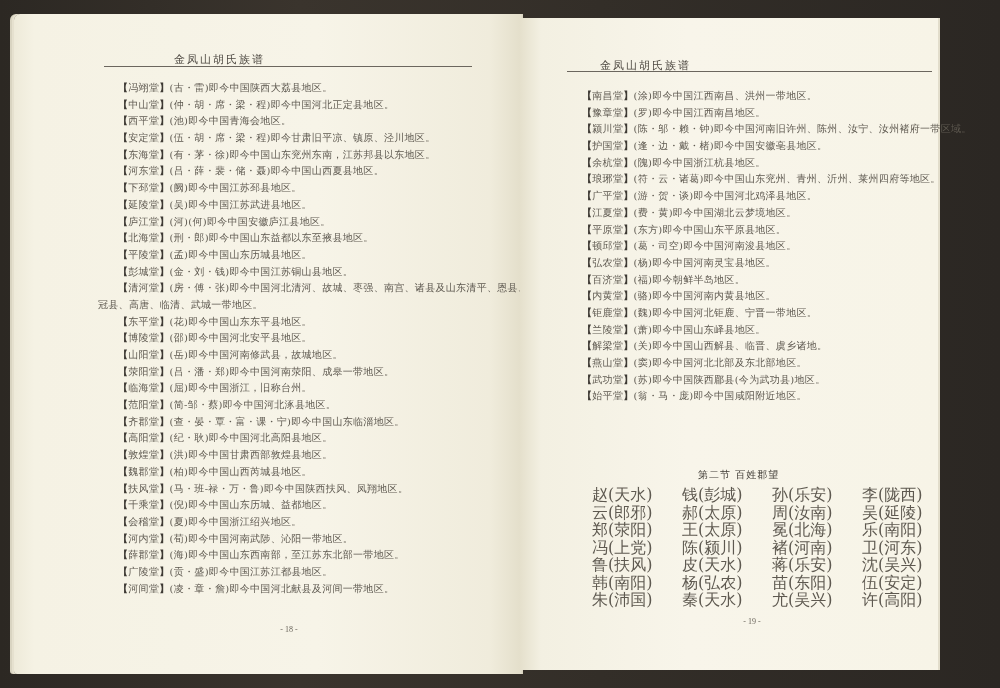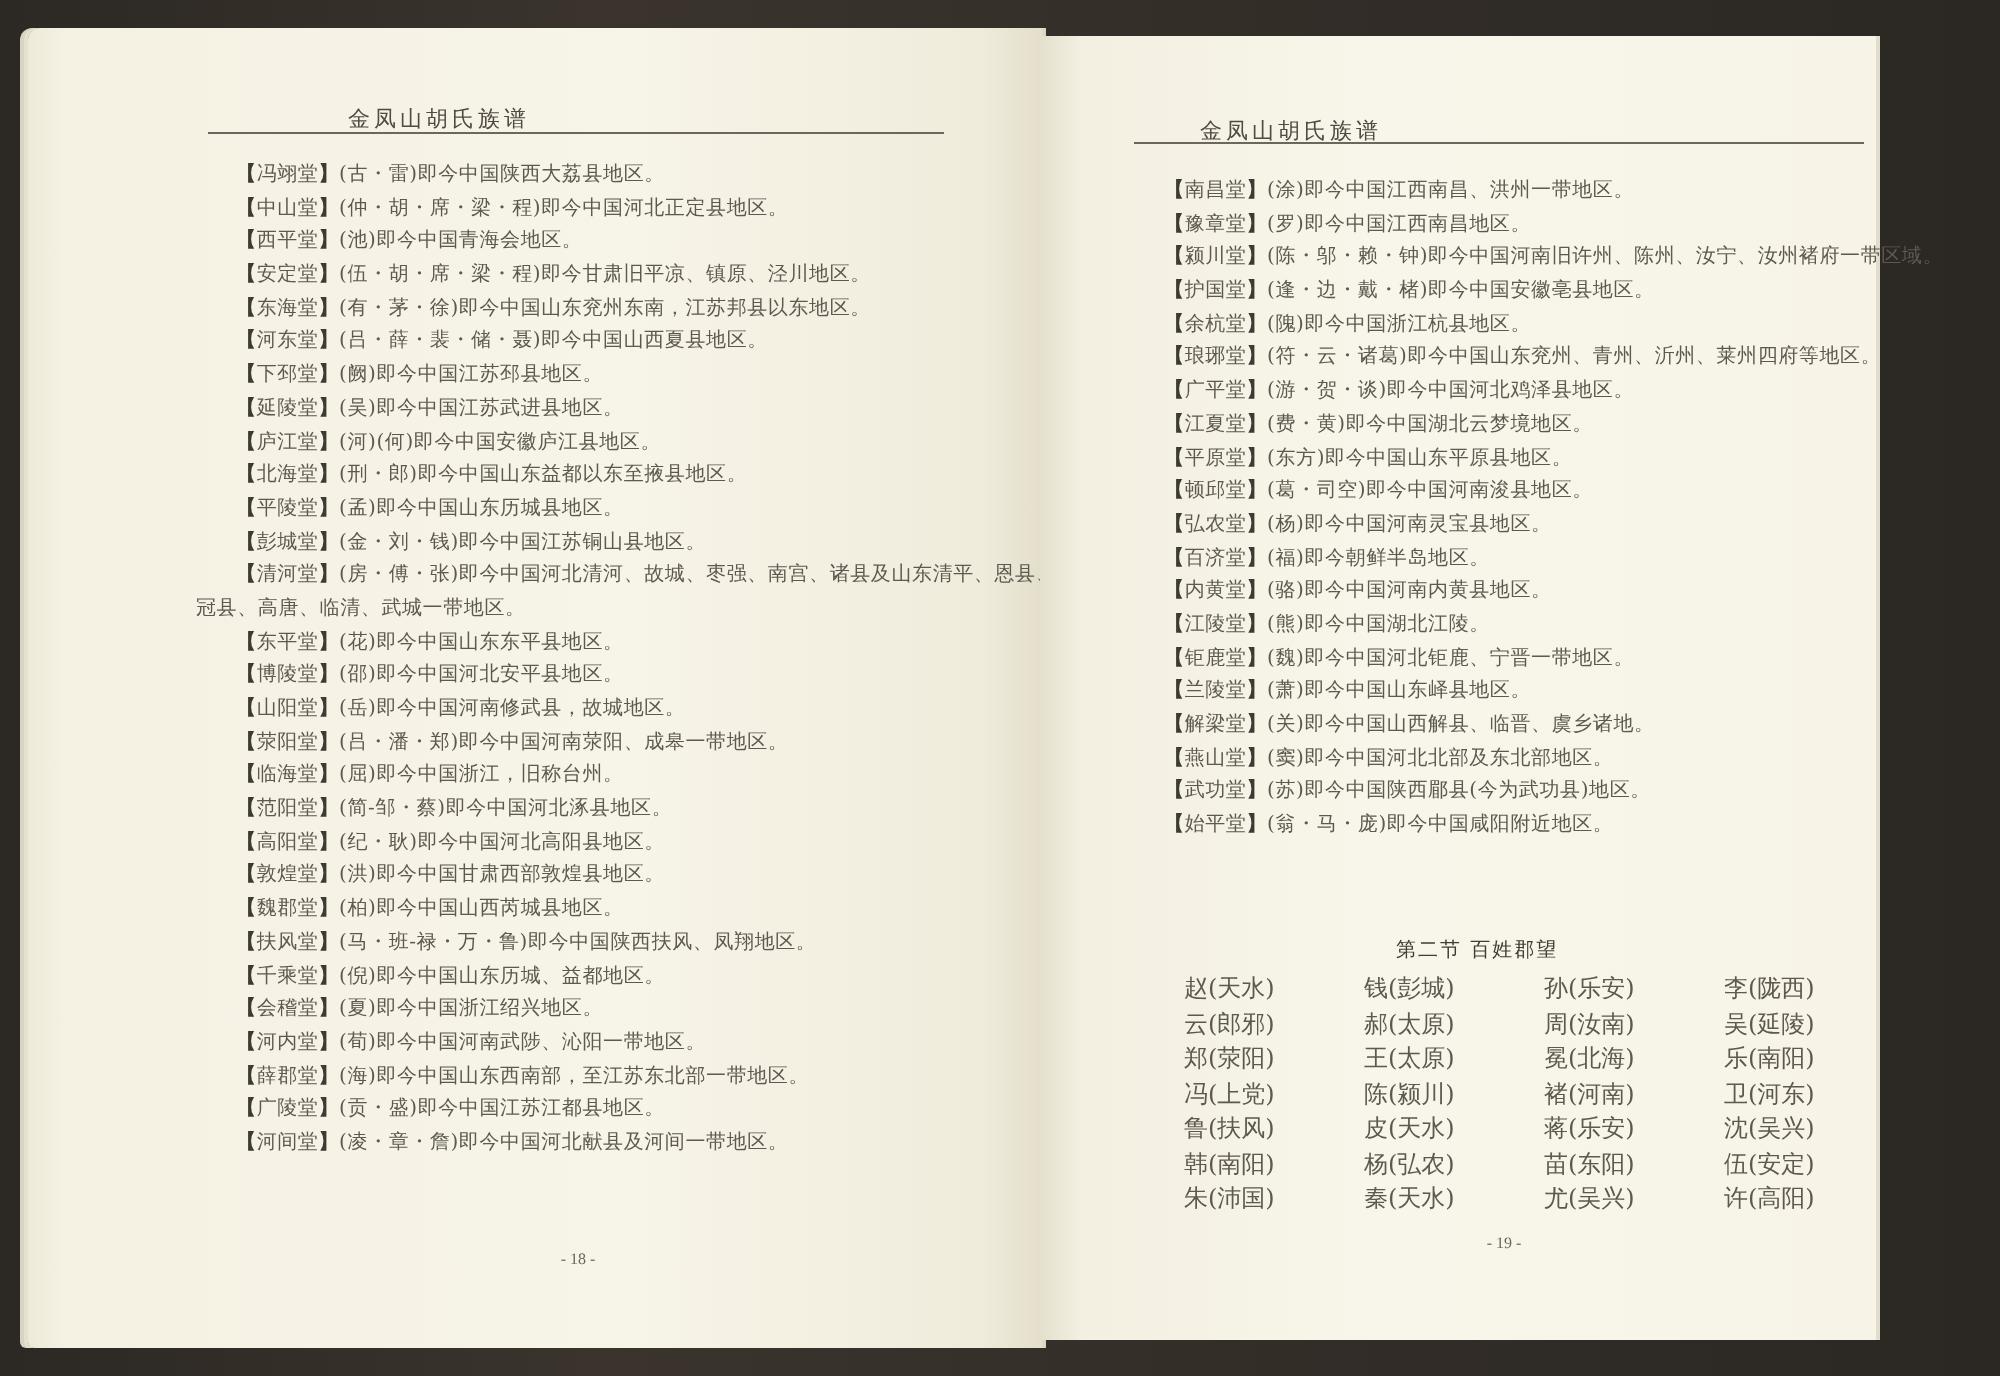--- a/index.html
+++ b/index.html
@@ -71,21 +71,21 @@
     color: #3f3b35;
     letter-spacing: 1px;
   }
   .surname-grid {
     position: absolute;
     display: grid;
     grid-template-columns: 90px 90px 90px 80px;
     row-gap: 0;
   }
   .surname-cell {
-    font-size: 12px;
+    font-size: 16px;
     line-height: 17.5px;
     height: 17.5px;
     color: #5e5950;
     white-space: nowrap;
   }
 </style>
 </head>
 <body>
 
 <div class="spine"></div>
@@ -108,20 +108,21 @@
       <li class="entry"><span class="bracket">【</span><span class="hall">平陵堂</span><span class="bracket">】</span><span>(孟)即今中国山东历城县地区。</span></li>
       <li class="entry"><span class="bracket">【</span><span class="hall">彭城堂</span><span class="bracket">】</span><span>(金・刘・钱)即今中国江苏铜山县地区。</span></li>
       <li class="entry"><span class="bracket">【</span><span class="hall">清河堂</span><span class="bracket">】</span><span>(房・傅・张)即今中国河北清河、故城、枣强、南宫、诸县及山东清平、恩县、</span></li>
       <li class="entry wrap-cont">冠县、高唐、临清、武城一带地区。</li>
       <li class="entry"><span class="bracket">【</span><span class="hall">东平堂</span><span class="bracket">】</span><span>(花)即今中国山东东平县地区。</span></li>
       <li class="entry"><span class="bracket">【</span><span class="hall">博陵堂</span><span class="bracket">】</span><span>(邵)即今中国河北安平县地区。</span></li>
       <li class="entry"><span class="bracket">【</span><span class="hall">山阳堂</span><span class="bracket">】</span><span>(岳)即今中国河南修武县，故城地区。</span></li>
       <li class="entry"><span class="bracket">【</span><span class="hall">荥阳堂</span><span class="bracket">】</span><span>(吕・潘・郑)即今中国河南荥阳、成皋一带地区。</span></li>
       <li class="entry"><span class="bracket">【</span><span class="hall">临海堂</span><span class="bracket">】</span><span>(屈)即今中国浙江，旧称台州。</span></li>
       <li class="entry"><span class="bracket">【</span><span class="hall">范阳堂</span><span class="bracket">】</span><span>(简-邹・蔡)即今中国河北涿县地区。</span></li>
+      <li class="entry"><span class="bracket">【</span><span class="hall">齐郡堂</span><span class="bracket">】</span><span>(查・晏・覃・富・课・宁)即今中国山东临淄地区。</span></li>
       <li class="entry"><span class="bracket">【</span><span class="hall">高阳堂</span><span class="bracket">】</span><span>(纪・耿)即今中国河北高阳县地区。</span></li>
       <li class="entry"><span class="bracket">【</span><span class="hall">敦煌堂</span><span class="bracket">】</span><span>(洪)即今中国甘肃西部敦煌县地区。</span></li>
       <li class="entry"><span class="bracket">【</span><span class="hall">魏郡堂</span><span class="bracket">】</span><span>(柏)即今中国山西芮城县地区。</span></li>
       <li class="entry"><span class="bracket">【</span><span class="hall">扶风堂</span><span class="bracket">】</span><span>(马・班-禄・万・鲁)即今中国陕西扶风、凤翔地区。</span></li>
       <li class="entry"><span class="bracket">【</span><span class="hall">千乘堂</span><span class="bracket">】</span><span>(倪)即今中国山东历城、益都地区。</span></li>
       <li class="entry"><span class="bracket">【</span><span class="hall">会稽堂</span><span class="bracket">】</span><span>(夏)即今中国浙江绍兴地区。</span></li>
       <li class="entry"><span class="bracket">【</span><span class="hall">河内堂</span><span class="bracket">】</span><span>(荀)即今中国河南武陟、沁阳一带地区。</span></li>
       <li class="entry"><span class="bracket">【</span><span class="hall">薛郡堂</span><span class="bracket">】</span><span>(海)即今中国山东西南部，至江苏东北部一带地区。</span></li>
       <li class="entry"><span class="bracket">【</span><span class="hall">广陵堂</span><span class="bracket">】</span><span>(贡・盛)即今中国江苏江都县地区。</span></li>
       <li class="entry"><span class="bracket">【</span><span class="hall">河间堂</span><span class="bracket">】</span><span>(凌・章・詹)即今中国河北献县及河间一带地区。</span></li>
@@ -141,21 +142,20 @@
       <li class="entry"><span class="bracket">【</span><span class="hall">护国堂</span><span class="bracket">】</span><span>(逢・边・戴・楮)即今中国安徽亳县地区。</span></li>
       <li class="entry"><span class="bracket">【</span><span class="hall">余杭堂</span><span class="bracket">】</span><span>(隗)即今中国浙江杭县地区。</span></li>
       <li class="entry"><span class="bracket">【</span><span class="hall">琅琊堂</span><span class="bracket">】</span><span>(符・云・诸葛)即今中国山东兖州、青州、沂州、莱州四府等地区。</span></li>
       <li class="entry"><span class="bracket">【</span><span class="hall">广平堂</span><span class="bracket">】</span><span>(游・贺・谈)即今中国河北鸡泽县地区。</span></li>
       <li class="entry"><span class="bracket">【</span><span class="hall">江夏堂</span><span class="bracket">】</span><span>(费・黄)即今中国湖北云梦境地区。</span></li>
       <li class="entry"><span class="bracket">【</span><span class="hall">平原堂</span><span class="bracket">】</span><span>(东方)即今中国山东平原县地区。</span></li>
       <li class="entry"><span class="bracket">【</span><span class="hall">顿邱堂</span><span class="bracket">】</span><span>(葛・司空)即今中国河南浚县地区。</span></li>
       <li class="entry"><span class="bracket">【</span><span class="hall">弘农堂</span><span class="bracket">】</span><span>(杨)即今中国河南灵宝县地区。</span></li>
       <li class="entry"><span class="bracket">【</span><span class="hall">百济堂</span><span class="bracket">】</span><span>(福)即今朝鲜半岛地区。</span></li>
       <li class="entry"><span class="bracket">【</span><span class="hall">内黄堂</span><span class="bracket">】</span><span>(骆)即今中国河南内黄县地区。</span></li>
-      <li class="entry"><span class="bracket">【</span><span class="hall">江陵堂</span><span class="bracket">】</span><span>(熊)即今中国湖北江陵。</span></li>
       <li class="entry"><span class="bracket">【</span><span class="hall">钜鹿堂</span><span class="bracket">】</span><span>(魏)即今中国河北钜鹿、宁晋一带地区。</span></li>
       <li class="entry"><span class="bracket">【</span><span class="hall">兰陵堂</span><span class="bracket">】</span><span>(萧)即今中国山东峄县地区。</span></li>
       <li class="entry"><span class="bracket">【</span><span class="hall">解梁堂</span><span class="bracket">】</span><span>(关)即今中国山西解县、临晋、虞乡诸地。</span></li>
       <li class="entry"><span class="bracket">【</span><span class="hall">燕山堂</span><span class="bracket">】</span><span>(窦)即今中国河北北部及东北部地区。</span></li>
       <li class="entry"><span class="bracket">【</span><span class="hall">武功堂</span><span class="bracket">】</span><span>(苏)即今中国陕西郿县(今为武功县)地区。</span></li>
       <li class="entry"><span class="bracket">【</span><span class="hall">始平堂</span><span class="bracket">】</span><span>(翁・马・庞)即今中国咸阳附近地区。</span></li>
     </ul>
 
   <div class="section-title" style="left:178px; top:450px;">第二节  百姓郡望</div>
 

